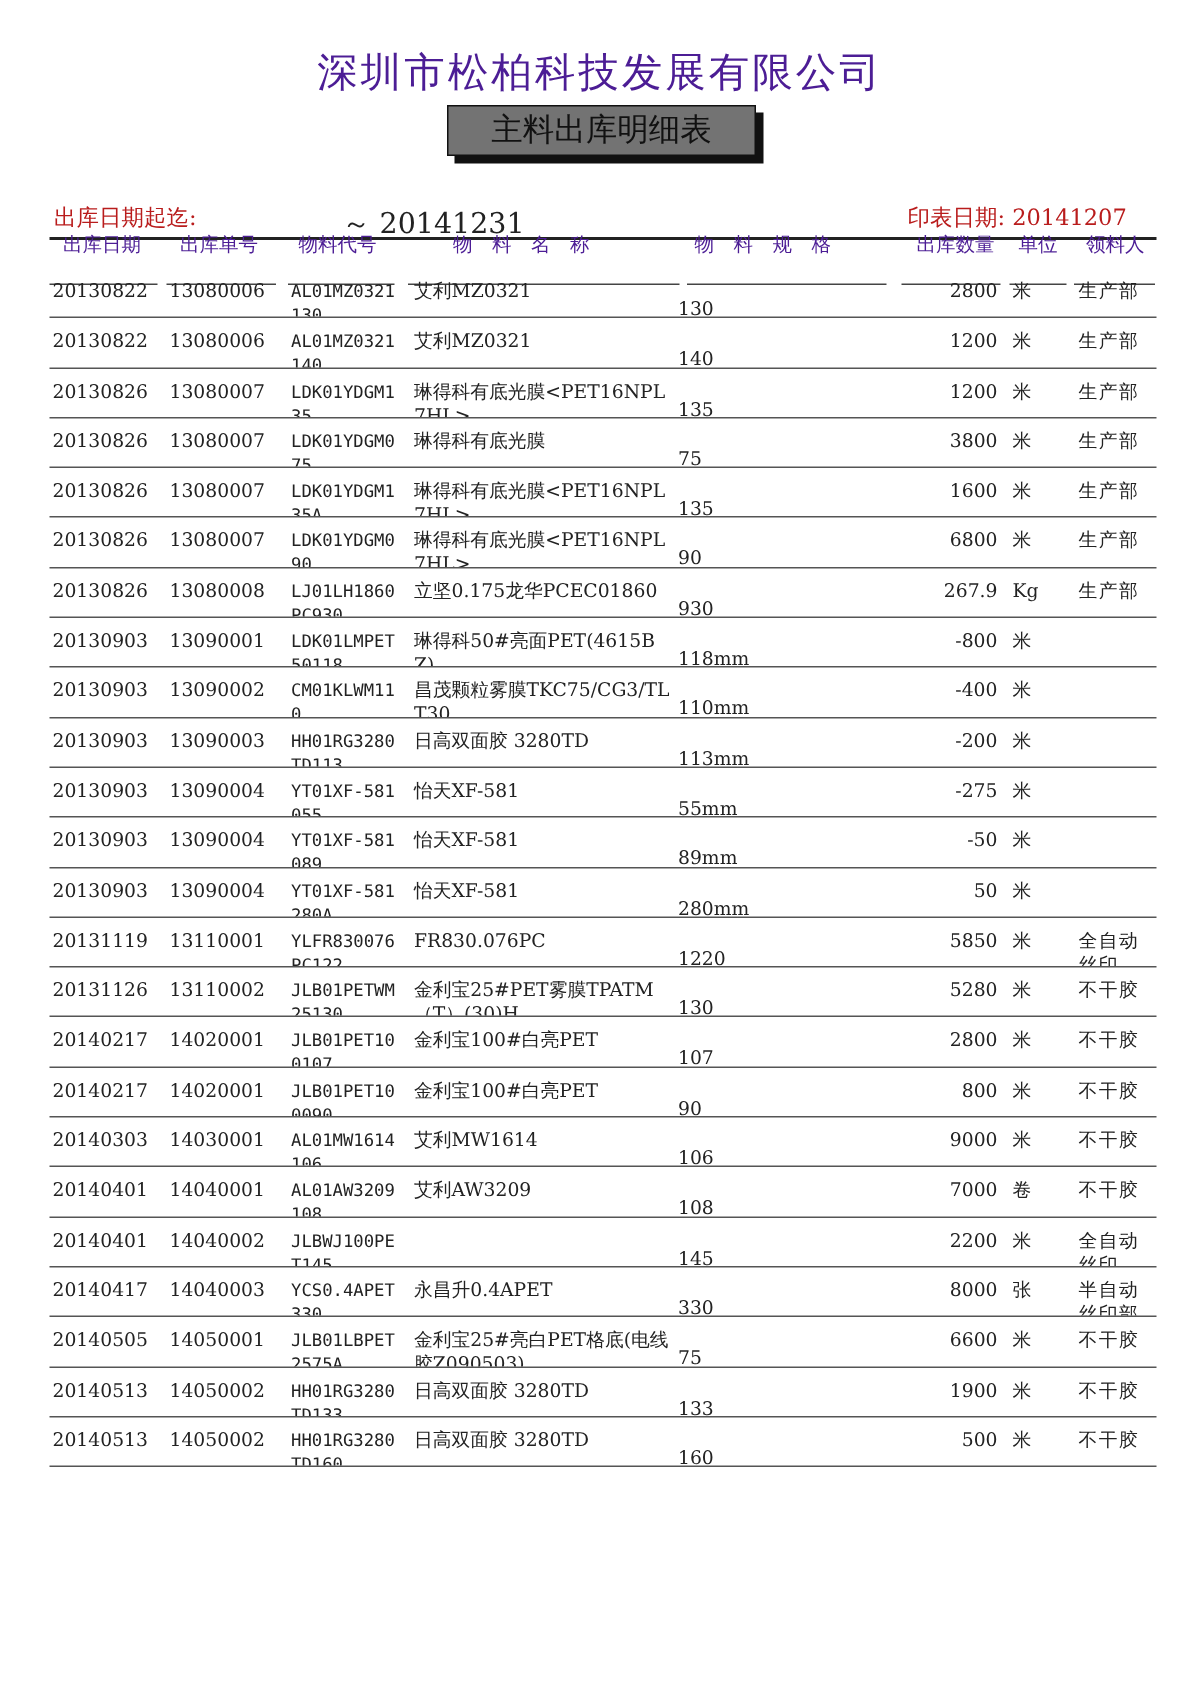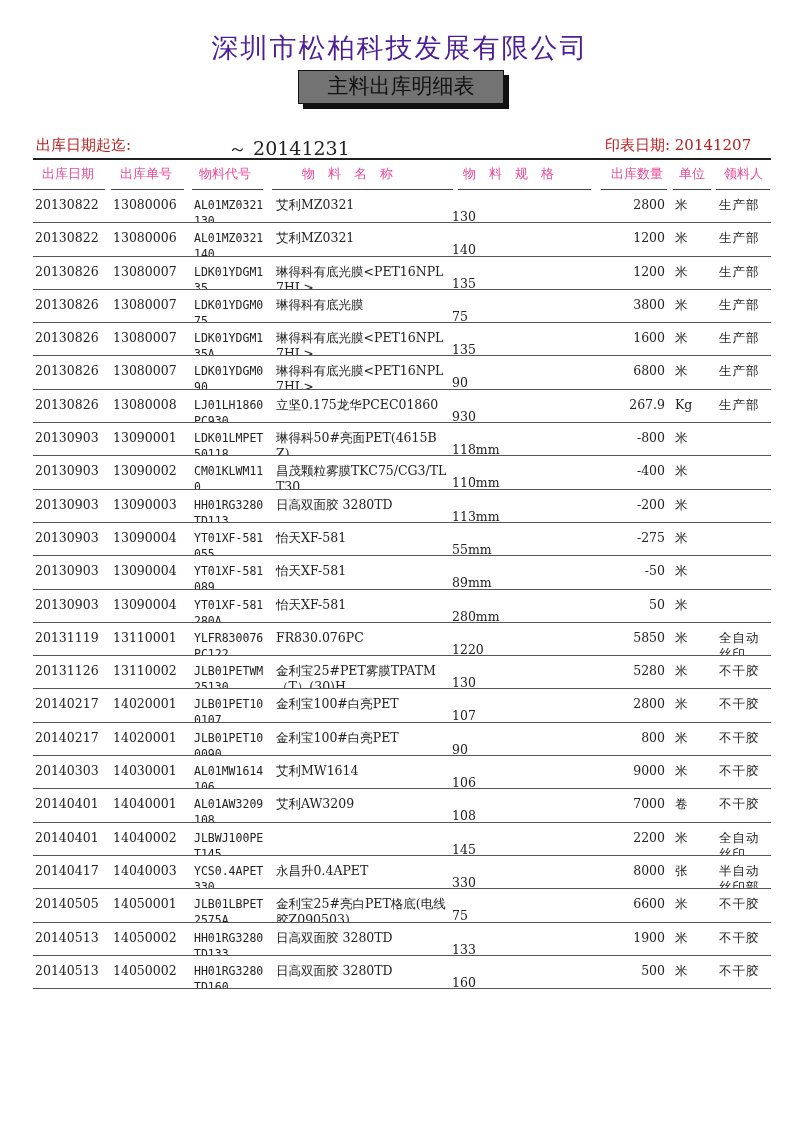--- a/index.html
+++ b/index.html
@@ -7,23 +7,23 @@
          font-family:"DejaVu Serif","Liberation Serif",serif; color:#222; }
   .company { position:absolute; top:30px; left:0; width:800px; text-align:center;
              font-size:27px; letter-spacing:2px; color:#4c1d95; font-family:"DejaVu Serif",serif; }
   .title-box { position:absolute; top:70px; left:298px; width:204px; height:32px;
                border:1px solid #111; box-shadow:5px 5px 0 #111; background:#737373;
                text-align:center; font-family:"DejaVu Sans",sans-serif; font-size:21px; line-height:30px; color:#111; }
   .meta-left { position:absolute; top:136px; left:36px; font-size:15px; color:#b91c1c; }
   .meta-range { position:absolute; top:136px; left:228px; font-size:19px; color:#222; }
   .meta-right { position:absolute; top:136px; left:605px; font-size:15px; color:#b91c1c; }
   .rule-thick { position:absolute; top:158px; left:33px; width:738px; height:2px; background:#222; }
-  .hdr { position:absolute; top:165px; font-size:13px; color:#ec4899; white-space:nowrap; }
+  .hdr { position:absolute; top:154px; font-size:13px; color:#4c1d95; white-space:nowrap; }
   .hdr-line { position:absolute; top:189px; height:1px; background:#444; }
-  .rows { position:absolute; top:190px; left:33px; width:738px; }
+  .rows { position:absolute; top:179px; left:33px; width:738px; }
   .row { position:relative; height:32.3px; border-bottom:1px solid #555; overflow:hidden; font-size:12.5px; }
   .cell { position:absolute; top:7px; white-space:nowrap; color:#222; }
   .c-date { left:2px; }
   .c-no { left:80px; }
   .c-code { left:161px; font-family:"DejaVu Sans Mono","Liberation Mono",monospace; font-size:11.5px; line-height:16px; width:74px; white-space:normal; word-break:break-all; }
   .c-name { left:243px; line-height:16px; width:172px; white-space:normal; word-break:break-all; }
   .c-spec { left:419px;margin-top:12px; }
   .c-qty { left:560px; width:72px; text-align:right; }
   .c-unit { left:642px; }
   .c-dept { left:686px; width:52px; white-space:normal; line-height:16px; letter-spacing:1px; }

